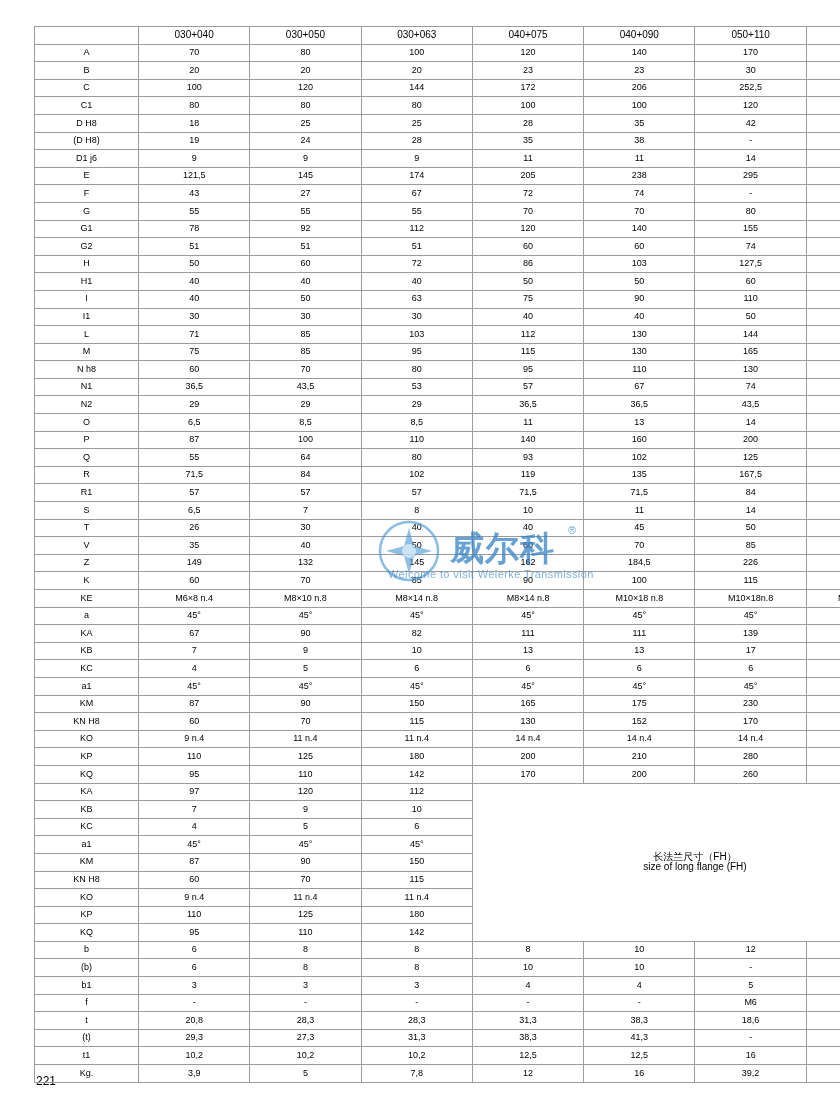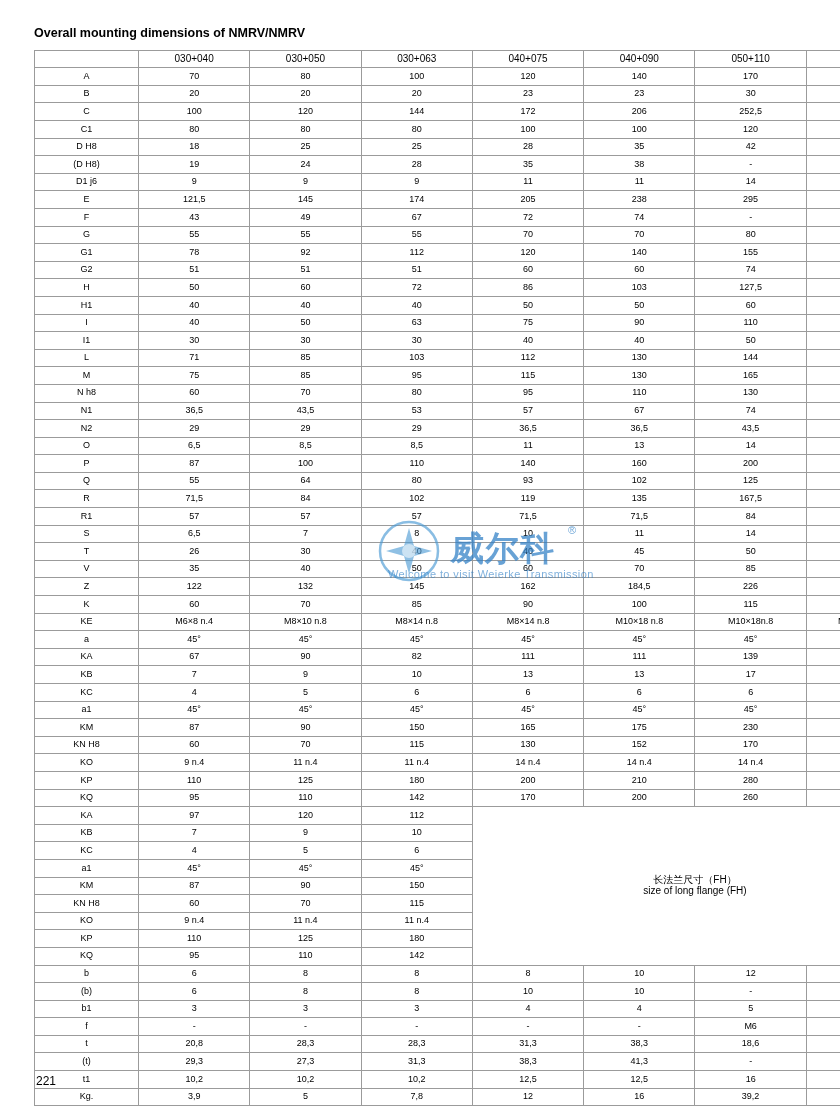--- a/index.html
+++ b/index.html
@@ -118,21 +118,20 @@
     opacity: 0.62;
     white-space: nowrap;
     letter-spacing: 0.4px;
   }
 </style>
 </head>
 <body>
 
 <div class="page">
 
-  <div class="title-en">Overall mounting dimensions of NMRV/NMRV</div>
 
   <table class="dims">
     <colgroup>
       <col class="lbl">
       <col class="dat">
         <col class="dat">
         <col class="dat">
         <col class="dat">
         <col class="dat">
         <col class="dat">
@@ -225,21 +224,21 @@
           <td>145</td>
           <td>174</td>
           <td>205</td>
           <td>238</td>
           <td>295</td>
           <td>335</td>
         </tr>
         <tr>
           <td class="label">F</td>
           <td>43</td>
-          <td>49</td>
+          <td>27</td>
           <td>67</td>
           <td>72</td>
           <td>74</td>
           <td>-</td>
           <td>-</td>
         </tr>
         <tr>
           <td class="label">G</td>
           <td>55</td>
           <td>55</td>
@@ -434,21 +433,21 @@
           <td>35</td>
           <td>40</td>
           <td>50</td>
           <td>60</td>
           <td>70</td>
           <td>85</td>
           <td>100</td>
         </tr>
         <tr>
           <td class="label">Z</td>
-          <td>122</td>
+          <td>149</td>
           <td>132</td>
           <td>145</td>
           <td>162</td>
           <td>184,5</td>
           <td>226</td>
           <td>245</td>
         </tr>
         <tr>
           <td class="label">K</td>
           <td>60</td>

